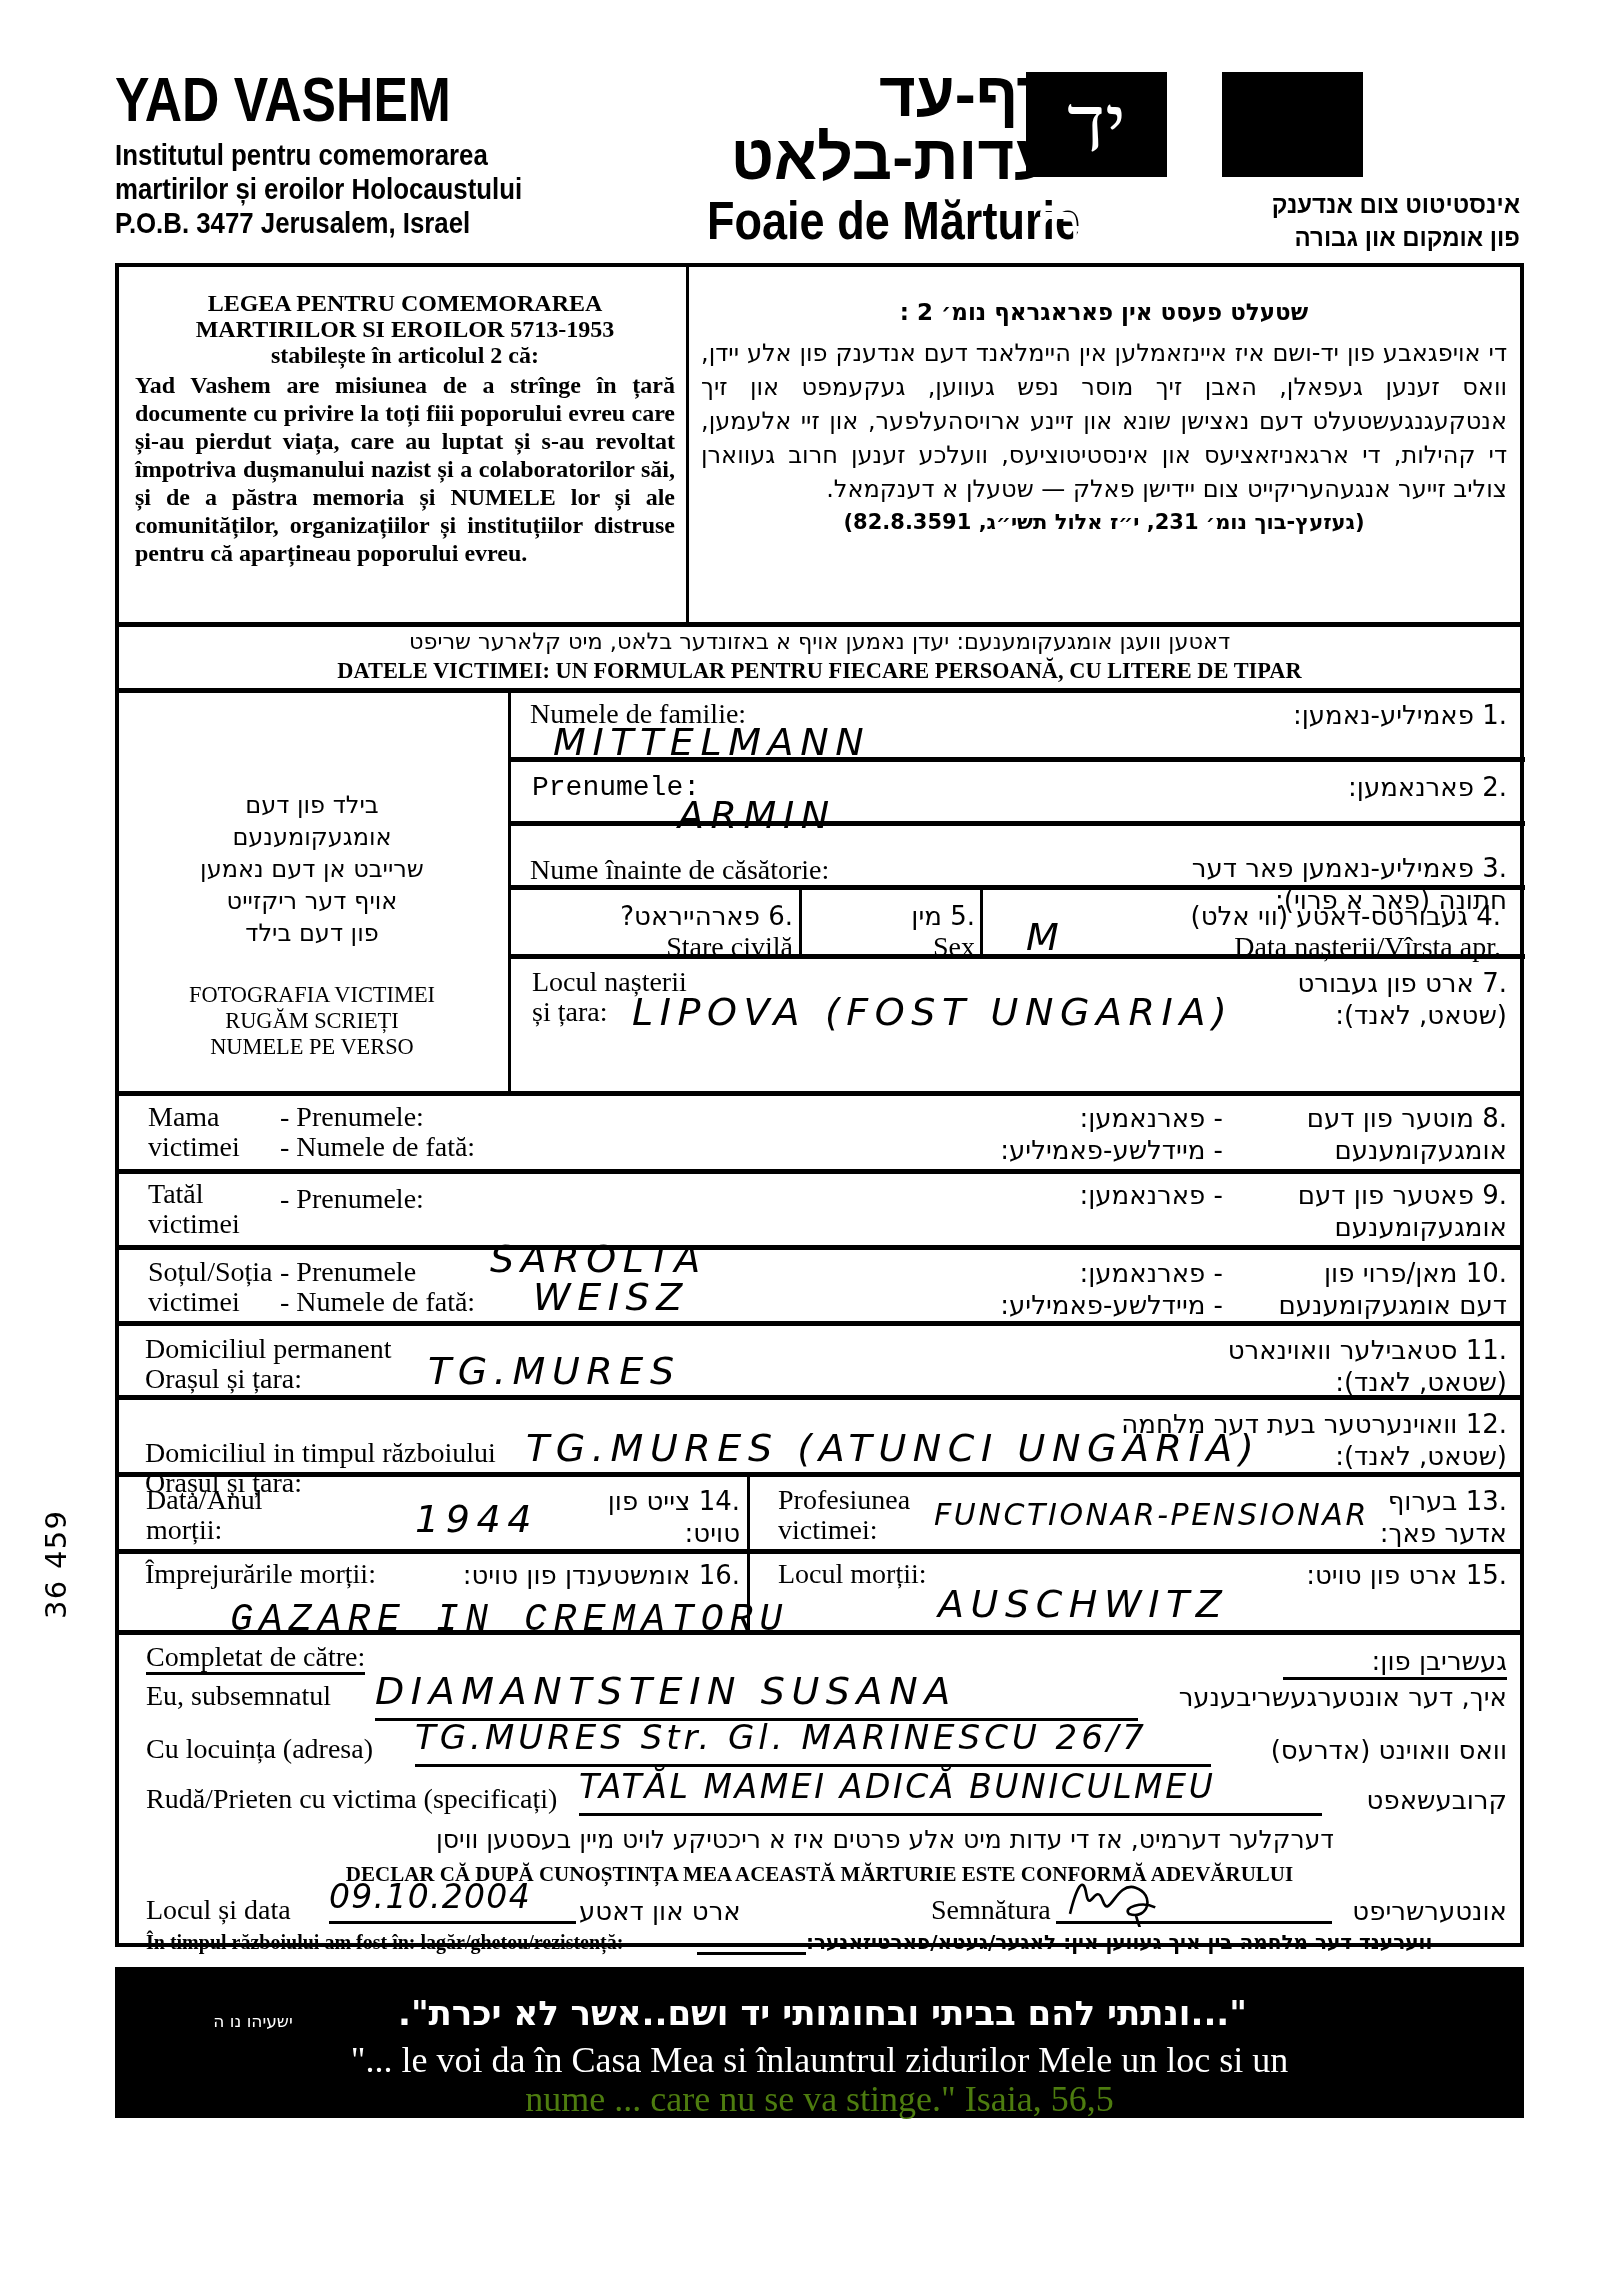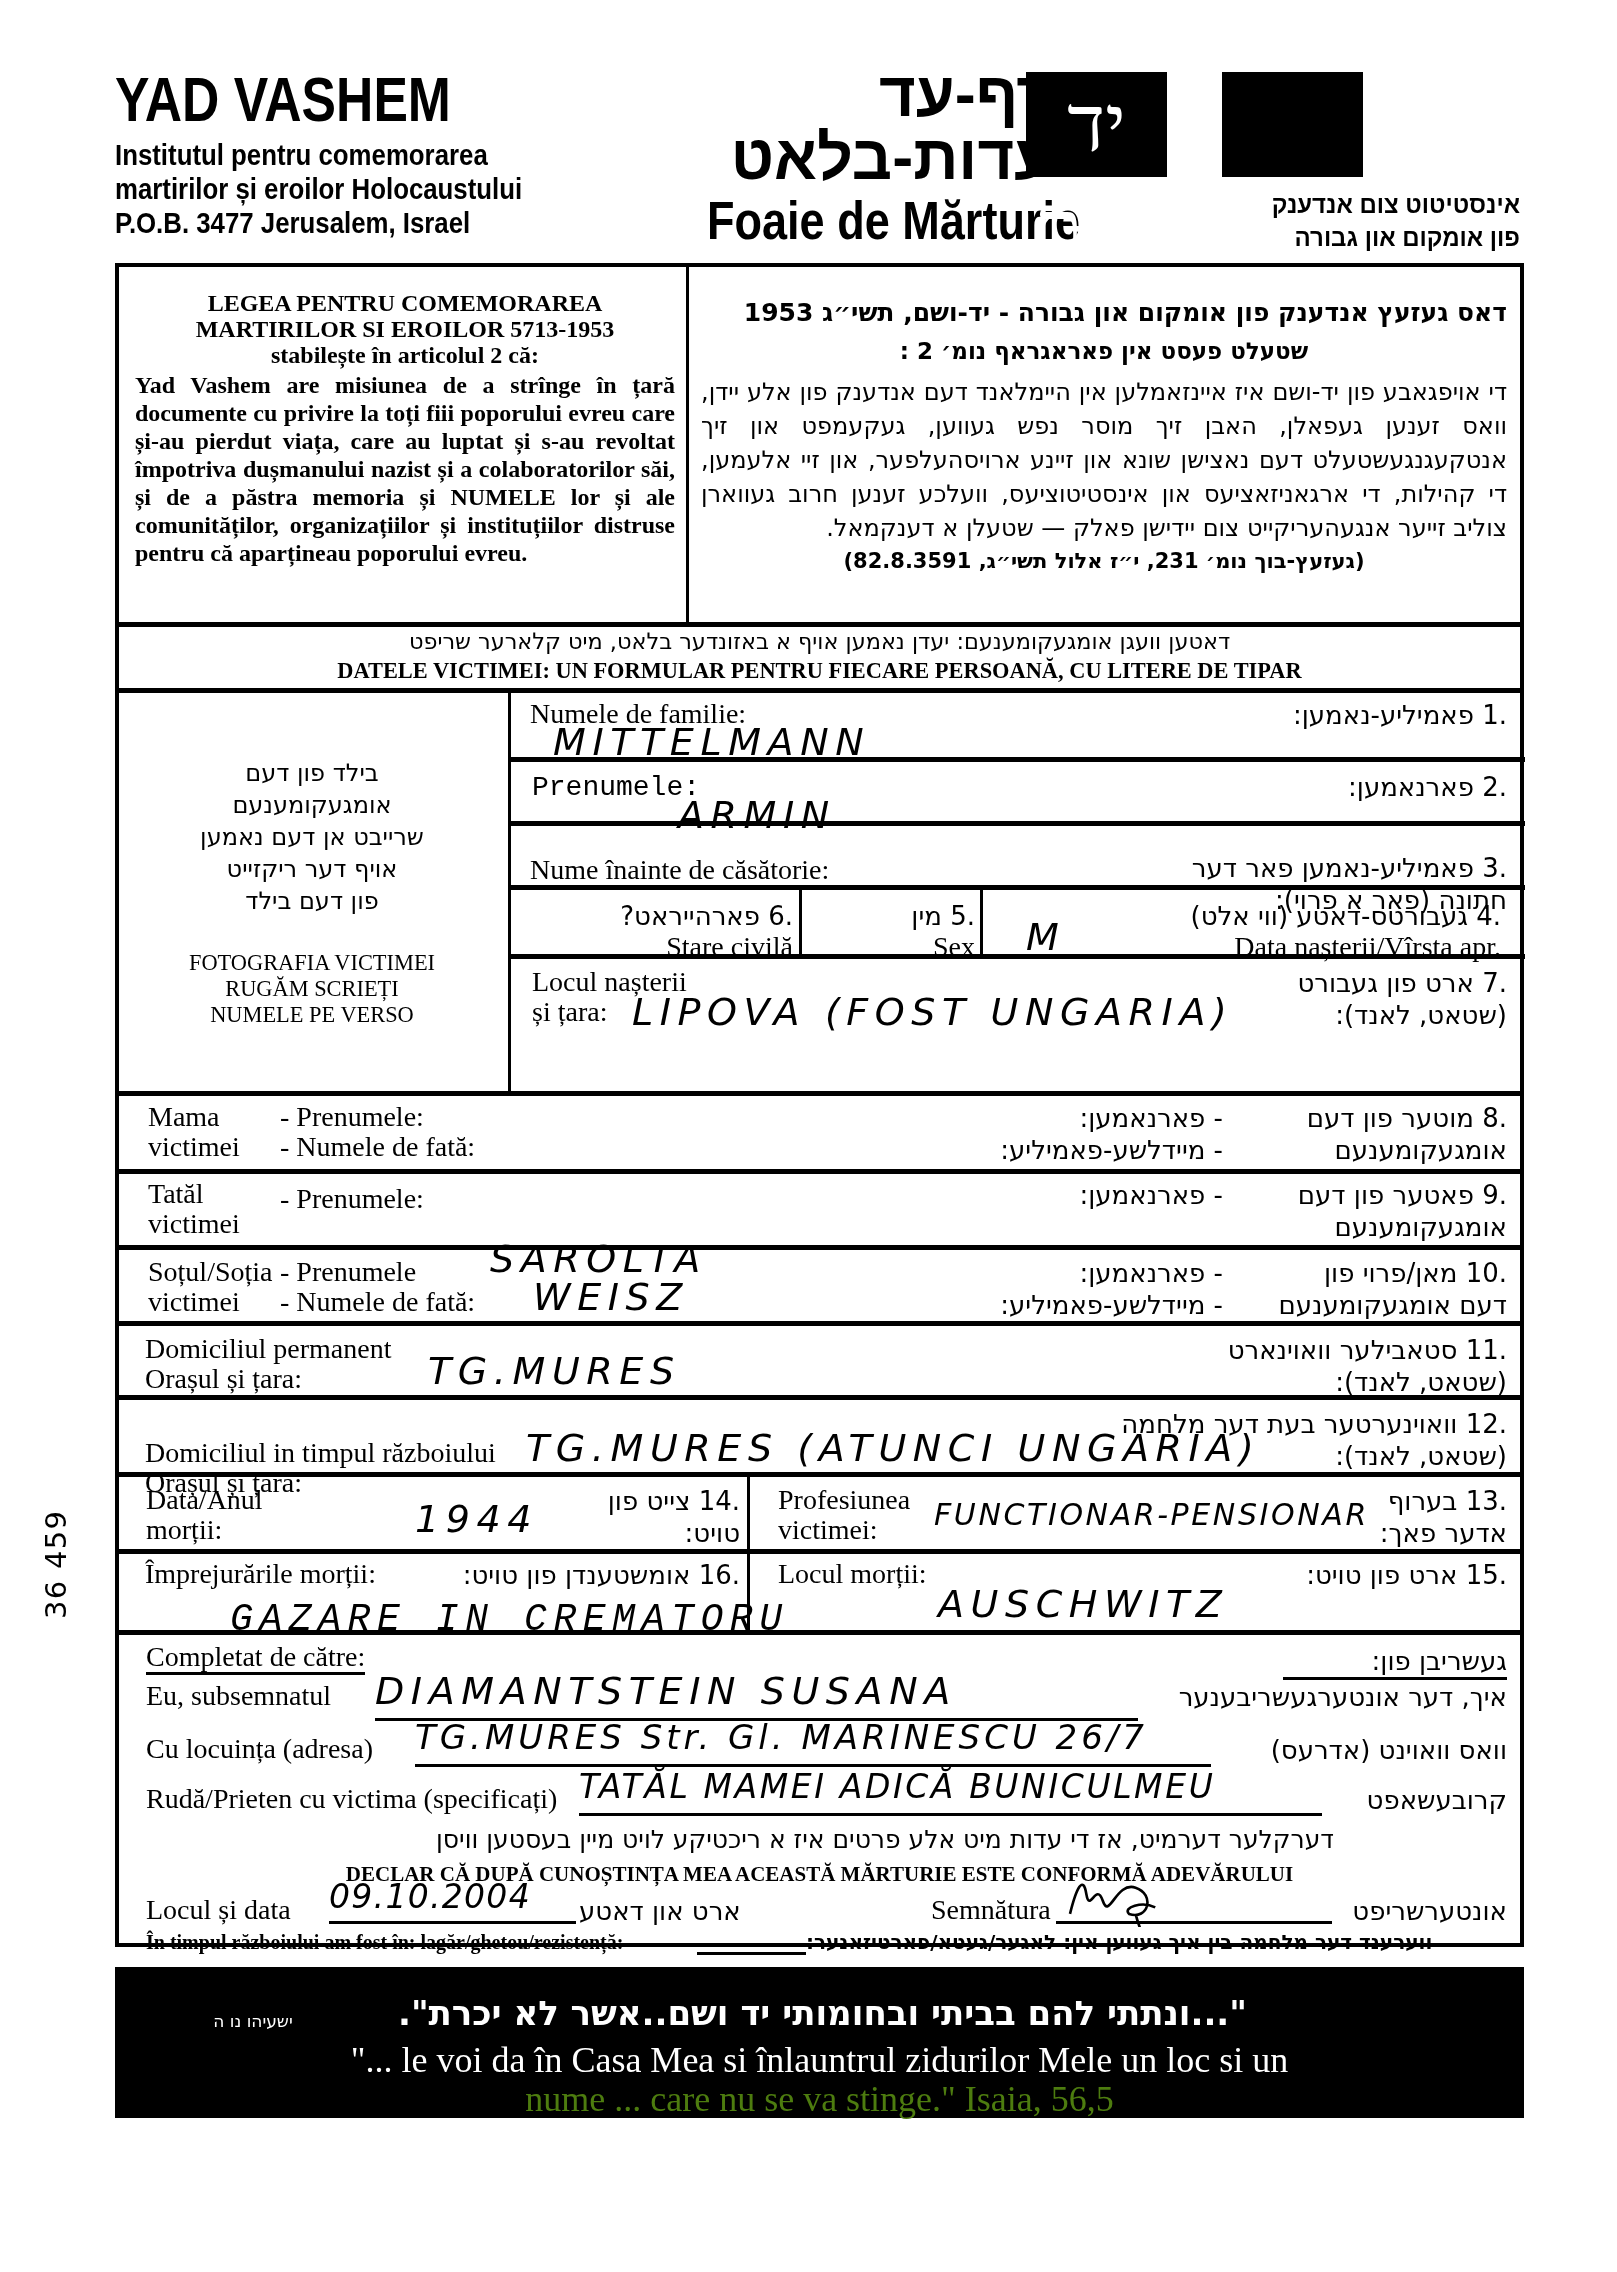--- a/index.html
+++ b/index.html
@@ -43,36 +43,35 @@
 <div class="box" style="left:115px;top:263px;width:1409px;height:1684px;border-width:4.6px;"></div>
 
 <div class="vl" style="left:686px;top:263px;height:361px;"></div>
 <div class="abs" style="left:135px;top:290px;width:540px;text-align:center;font-size:24px;line-height:26px;font-weight:bold;">
   <div>LEGEA PENTRU COMEMORAREA</div>
   <div>MARTIRILOR SI EROILOR 5713-1953</div>
   <div style="margin-bottom:2.6px;">stabilește în articolul 2 că:</div>
   <div style="text-align:justify;font-size:24px;line-height:28px;">Yad Vashem are misiunea de a strînge în țară documente cu privire la toți fiii poporului evreu care și-au pierdut viața, care au luptat și s-au revoltat împotriva dușmanului nazist și a colaboratorilor săi, și de a păstra memoria și NUMELE lor și ale comunităților, organizațiilor și instituțiilor distruse pentru că aparțineau poporului evreu.</div>
 </div>
 <div class="abs" style="left:701px;top:293px;width:806px;">
-  <div class="heb" style="font-weight:bold;font-size:25px;line-height:39px;text-align:right;">דאס געזעץ אנדענק פון אומקום און גבורה - יד-ושם, תשי״ג 1953</div>
   <div class="heb" style="font-weight:bold;font-size:23px;line-height:39px;text-align:center;">שטעלט פעסט אין פאראגראף נומ׳ 2 :</div>
   <div class="heb" style="font-size:24px;line-height:34px;text-align:justify;margin-top:4px;">די אויפגאבע פון יד-ושם איז איינזאמלען אין היימלאנד דעם אנדענק פון אלע יידן, וואס זענען געפאלן, האבן זיך מוסר נפש געווען, געקעמפט און זיך אנטקעגנגעשטעלט דעם נאצישן שונא און זיינע ארויסהעלפער, און זיי אלעמען, די קהילות, די ארגאניזאציעס און אינסטיטוציעס, וועלכע זענען חרוב געווארן צוליב זייער אנגעהעריקייט צום יידישן פאלק — שטעלן א דענקמאל.</div>
   <div class="heb" style="font-size:21px;line-height:32px;text-align:center;font-weight:bold;">(געזעץ-בוך נומ׳ 231, י״ז אלול תשי״ג, 82.8.3591)</div>
 </div>
 
 <div class="hl" style="left:115px;top:622px;width:1409px;"></div>
 <div class="abs" style="left:115px;top:625px;width:1409px;text-align:center;">
   <div class="heb" style="text-align:center;font-size:22.4px;line-height:33px;">דאטען וועגן אומגעקומענעם: יעדן נאמען אויף א באזונדער בלאט, מיט קלארער שריפט</div>
   <div style="font-size:22.4px;line-height:26px;font-weight:bold;">DATELE VICTIMEI: UN FORMULAR PENTRU FIECARE PERSOANĂ, CU LITERE DE TIPAR</div>
 </div>
 <div class="hl" style="left:115px;top:688px;width:1409px;"></div>
 
 <div class="vl" style="left:508px;top:691px;height:401px;"></div>
 <div class="abs" style="left:118px;top:757px;width:388px;text-align:center;">
-  <div class="heb" style="text-align:center;font-size:24px;">בילד פון דעם</div>
+  <div class="heb" style="text-align:center;font-size:24px;margin-top:32px;">בילד פון דעם</div>
   <div class="heb" style="text-align:center;font-size:24px;">אומגעקומענעם</div>
   <div class="heb" style="text-align:center;font-size:24px;">שרייבט אן דעם נאמען</div>
   <div class="heb" style="text-align:center;font-size:24px;">אויף דער ריקזייט</div>
   <div class="heb" style="text-align:center;font-size:24px;">פון דעם בילד</div>
   <div style="height:33px;"></div>
   <div style="font-size:22.4px;line-height:26px;">FOTOGRAFIA VICTIMEI</div>
   <div style="font-size:22.4px;line-height:26px;">RUGĂM SCRIEȚI</div>
   <div style="font-size:22.4px;line-height:26px;">NUMELE PE VERSO</div>
 </div>
 

